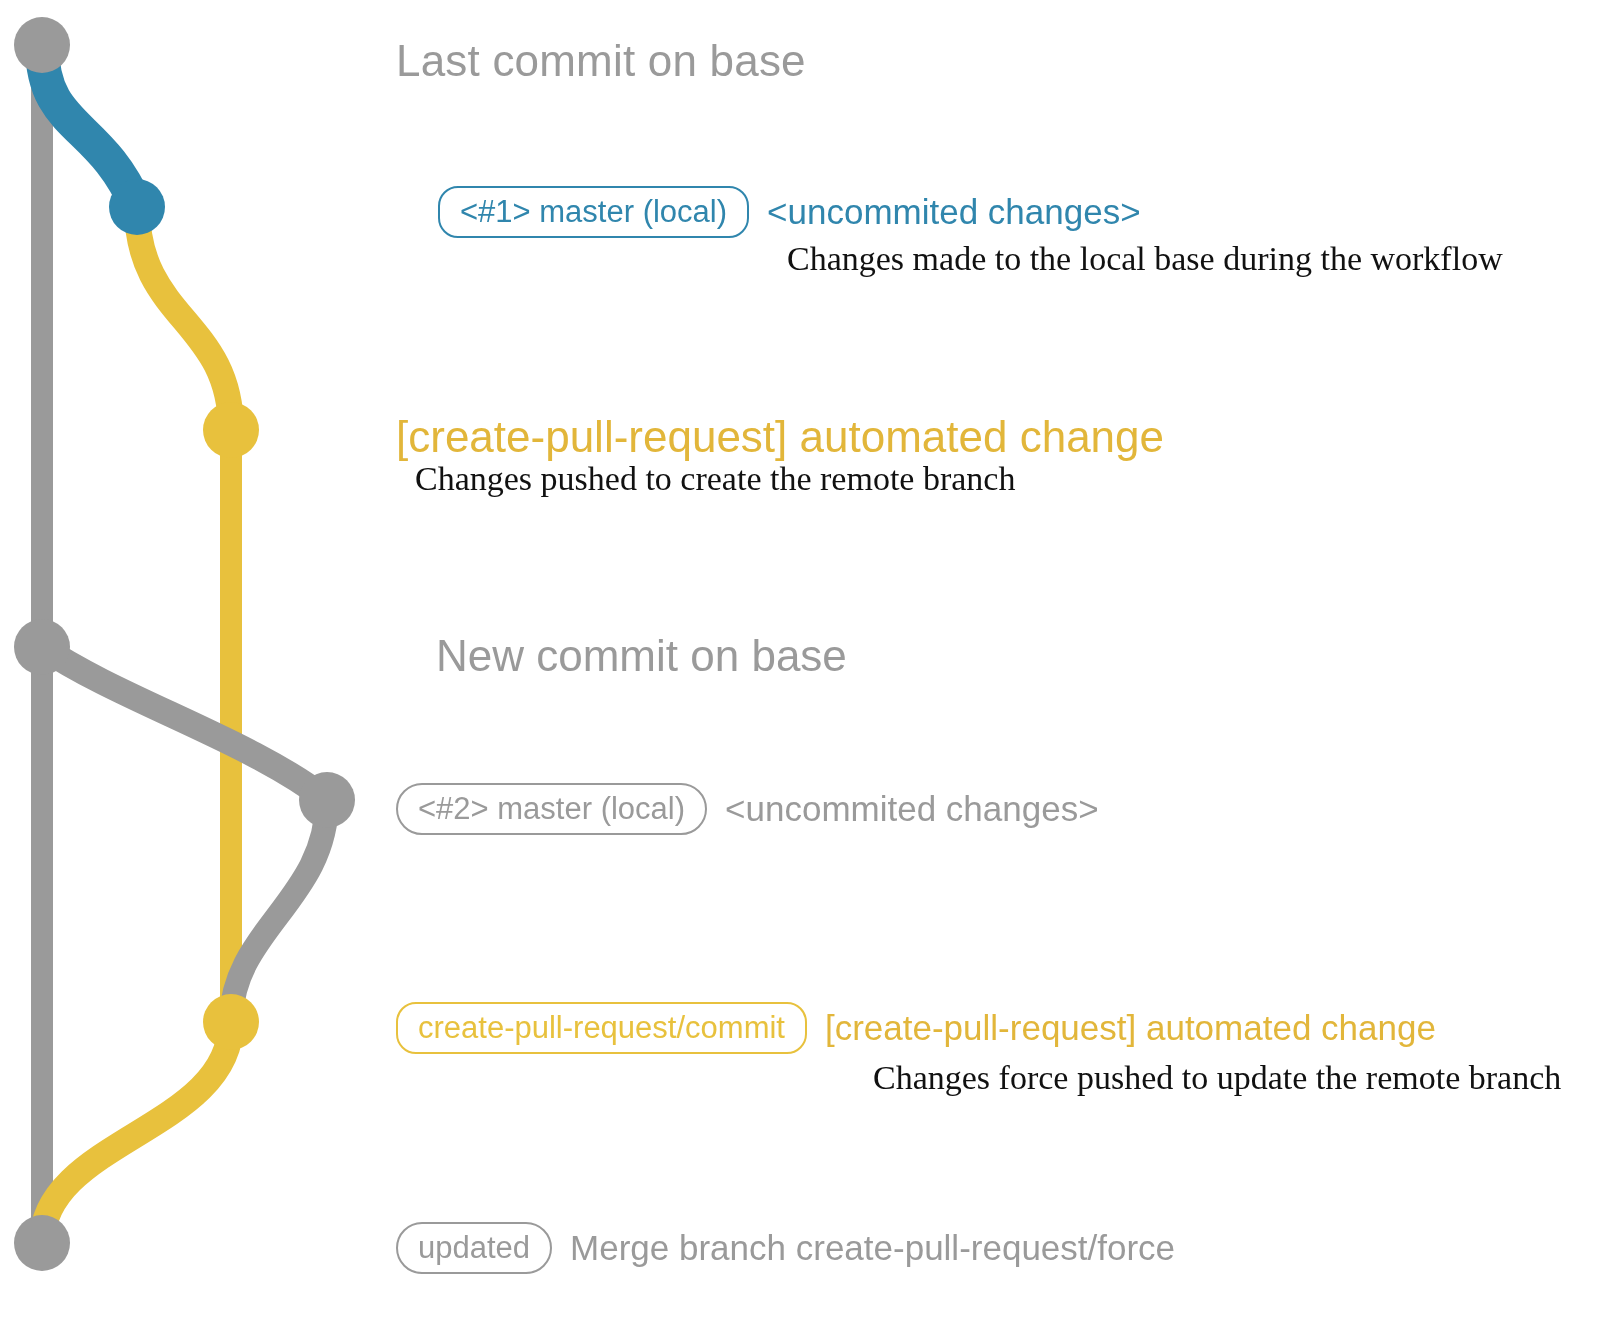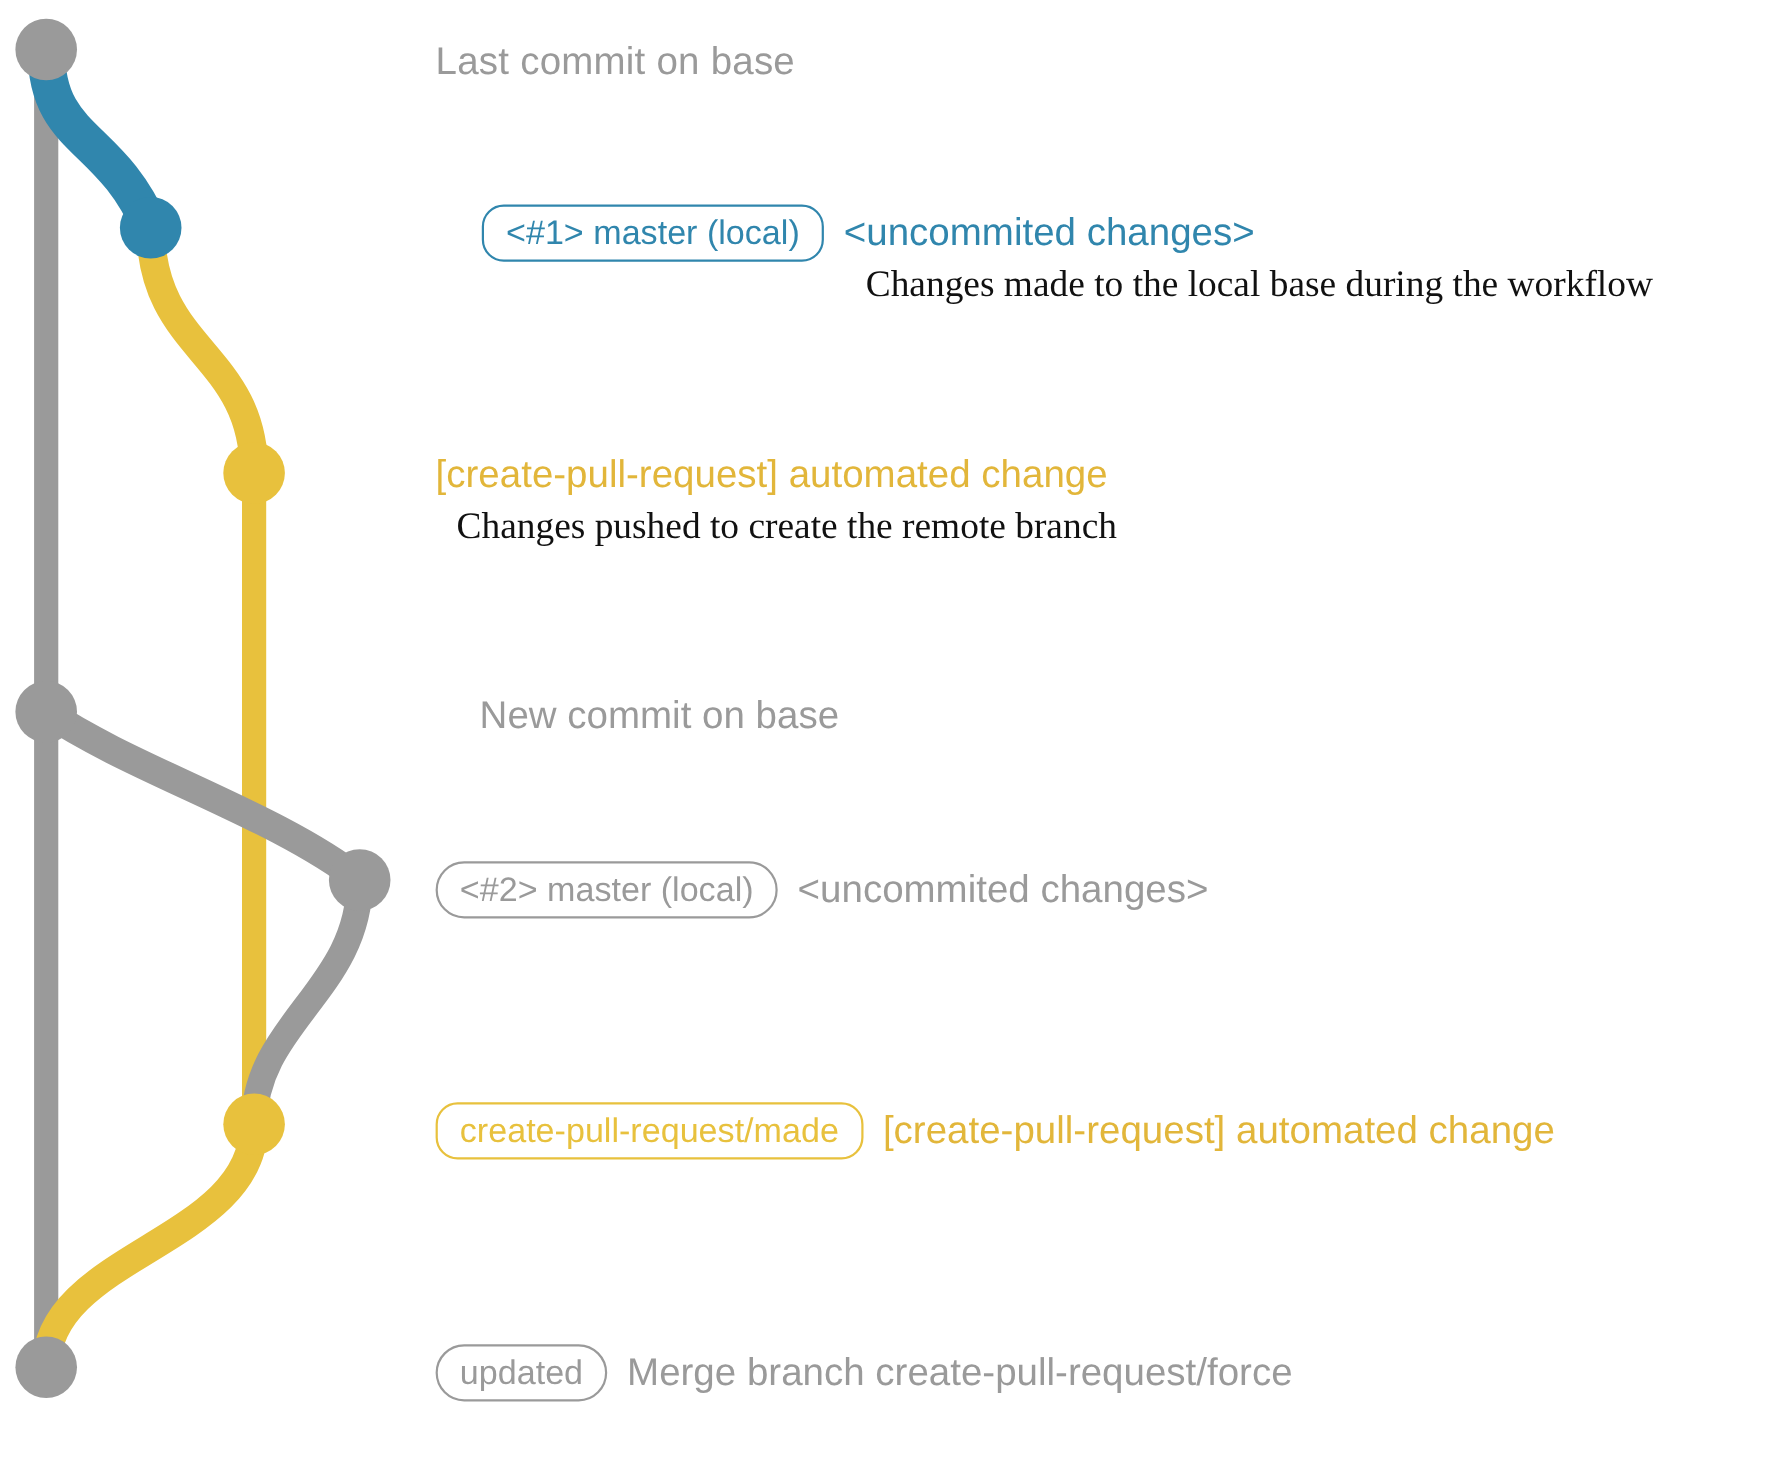--- a/index.html
+++ b/index.html
@@ -82,21 +82,21 @@
     position: absolute;
     font-family: Liberation Serif, serif;
     font-size: 34px;
     color: #111111;
     white-space: nowrap;
   }
 
   .standalone-msg {
     position: absolute;
     font-family: "Liberation Sans", sans-serif;
-    font-size: 35px;
+    font-size: 44px;
     white-space: nowrap;
   }
   .standalone-msg.gray { color: #9a9a9a; }
   .standalone-msg.yellow { color: #e2b63a; }
 </style>
 </head>
 <body>
 
 <svg id="graph-svg" viewBox="0 0 1618 1344">
 
@@ -139,22 +139,23 @@
   <div class="desc" style="left:415px; top:460px;">Changes pushed to create the remote branch</div>
 
   <div class="standalone-msg gray" style="left:396px; top:631px;margin-left:40px;">New commit on base</div>
 
   <div class="row" style="left:396px; top:783px;">
     <span class="badge gray">&lt;#2&gt; master (local)</span>
     <span class="commit-msg gray">&lt;uncommited changes&gt;</span>
   </div>
 
   <div class="row" style="left:396px; top:1002px;">
-    <span class="badge yellow">create-pull-request/made</span>
+    <span class="badge yellow">create-pull-request/commit</span>
     <span class="commit-msg yellow">[create-pull-request] automated change</span>
   </div>
+  <div class="desc" style="left:873px; top:1059px;">Changes force pushed to update the remote branch</div>
 
   <div class="row" style="left:396px; top:1222px;">
     <span class="badge gray">updated</span>
     <span class="commit-msg gray">Merge branch create-pull-request/force</span>
   </div>
 
 </div>
 
 </body></html>

